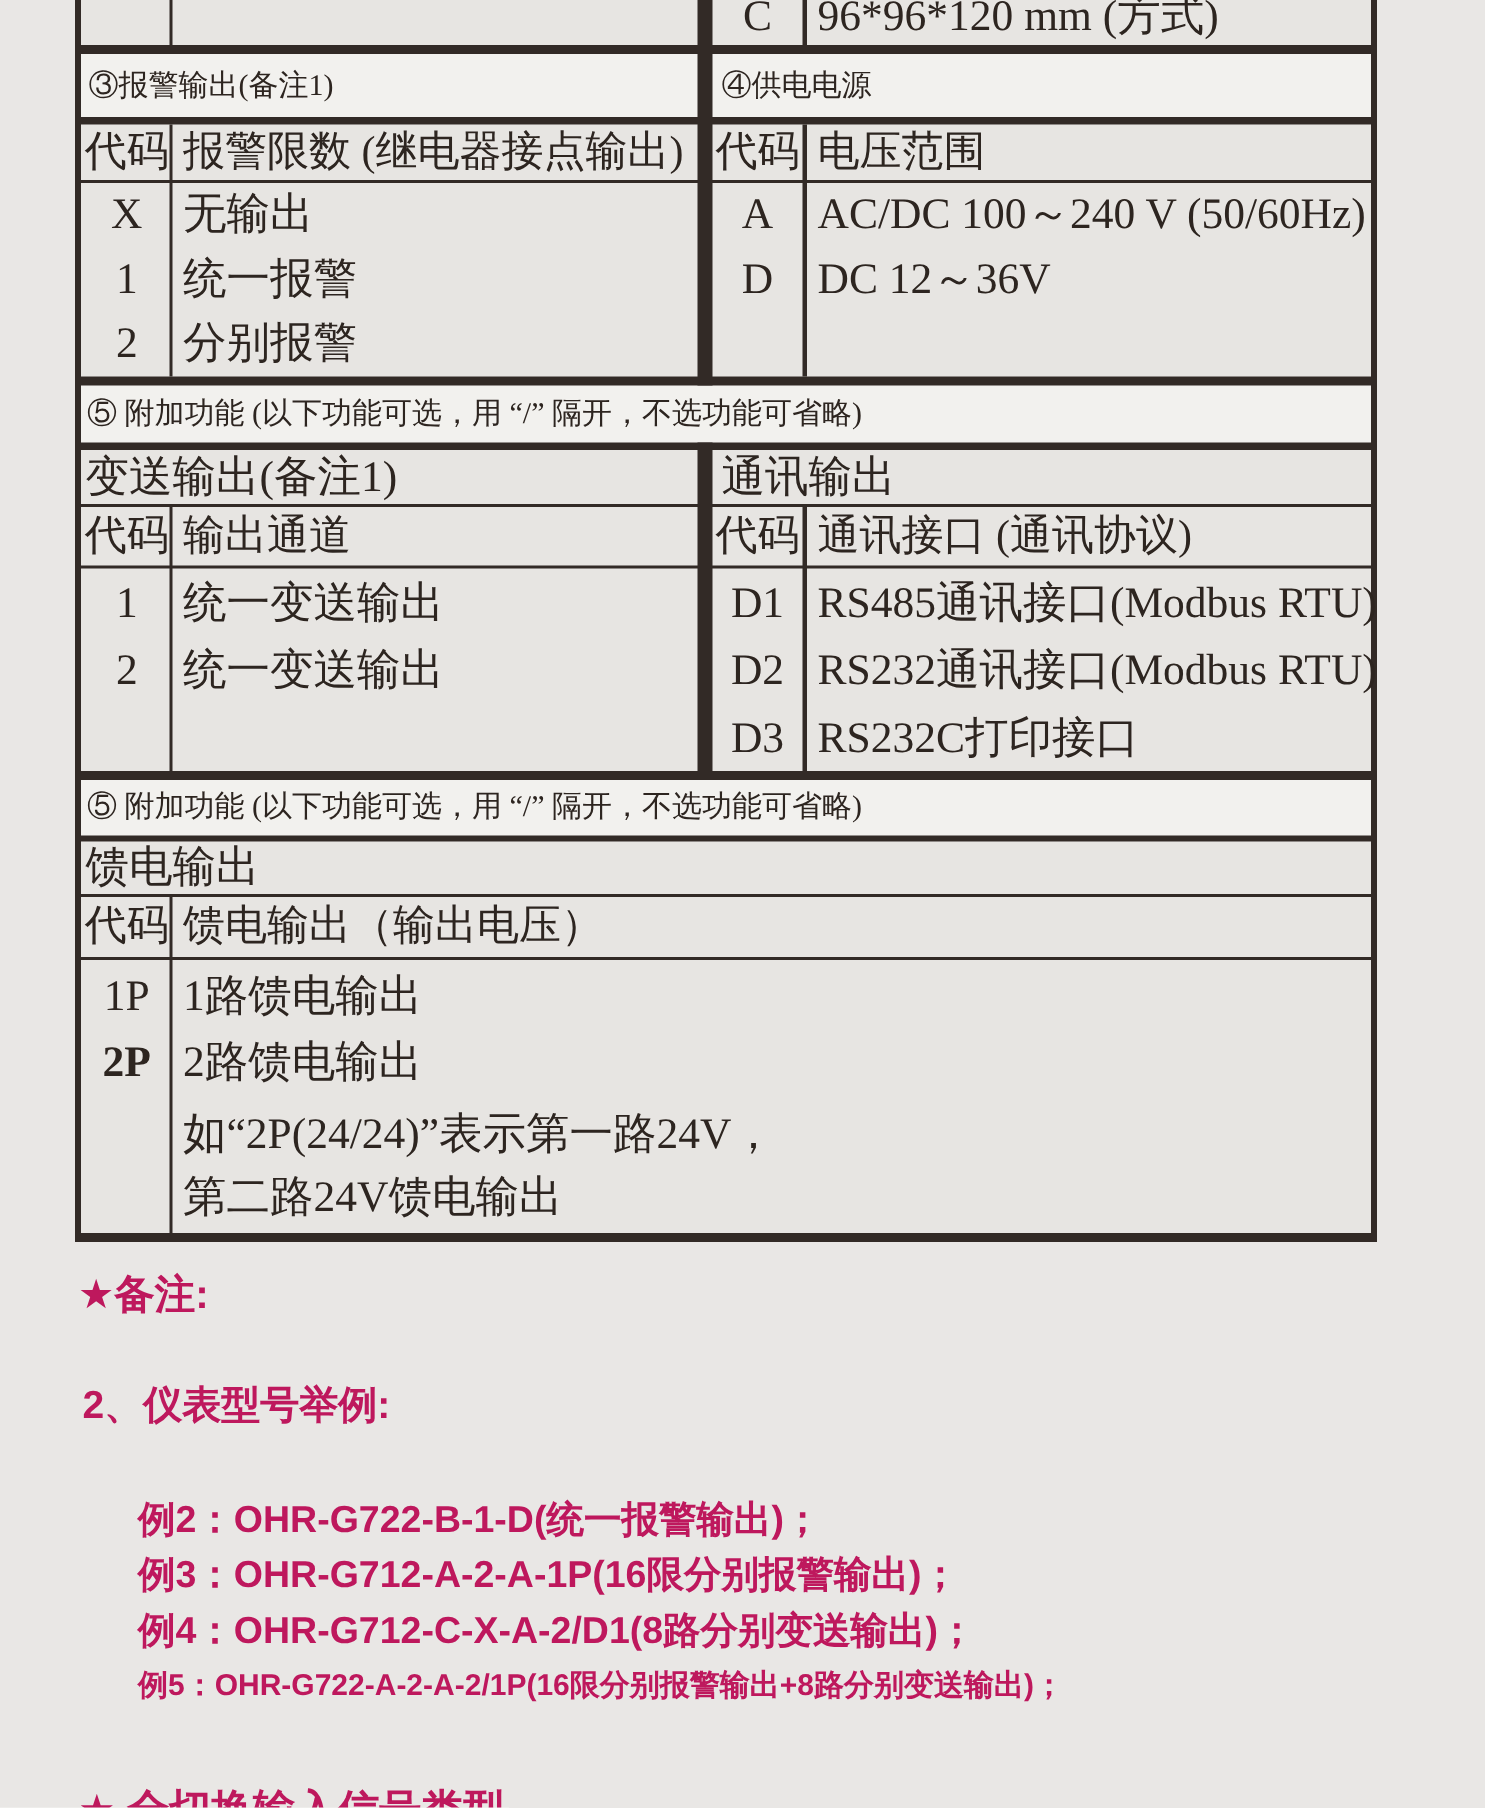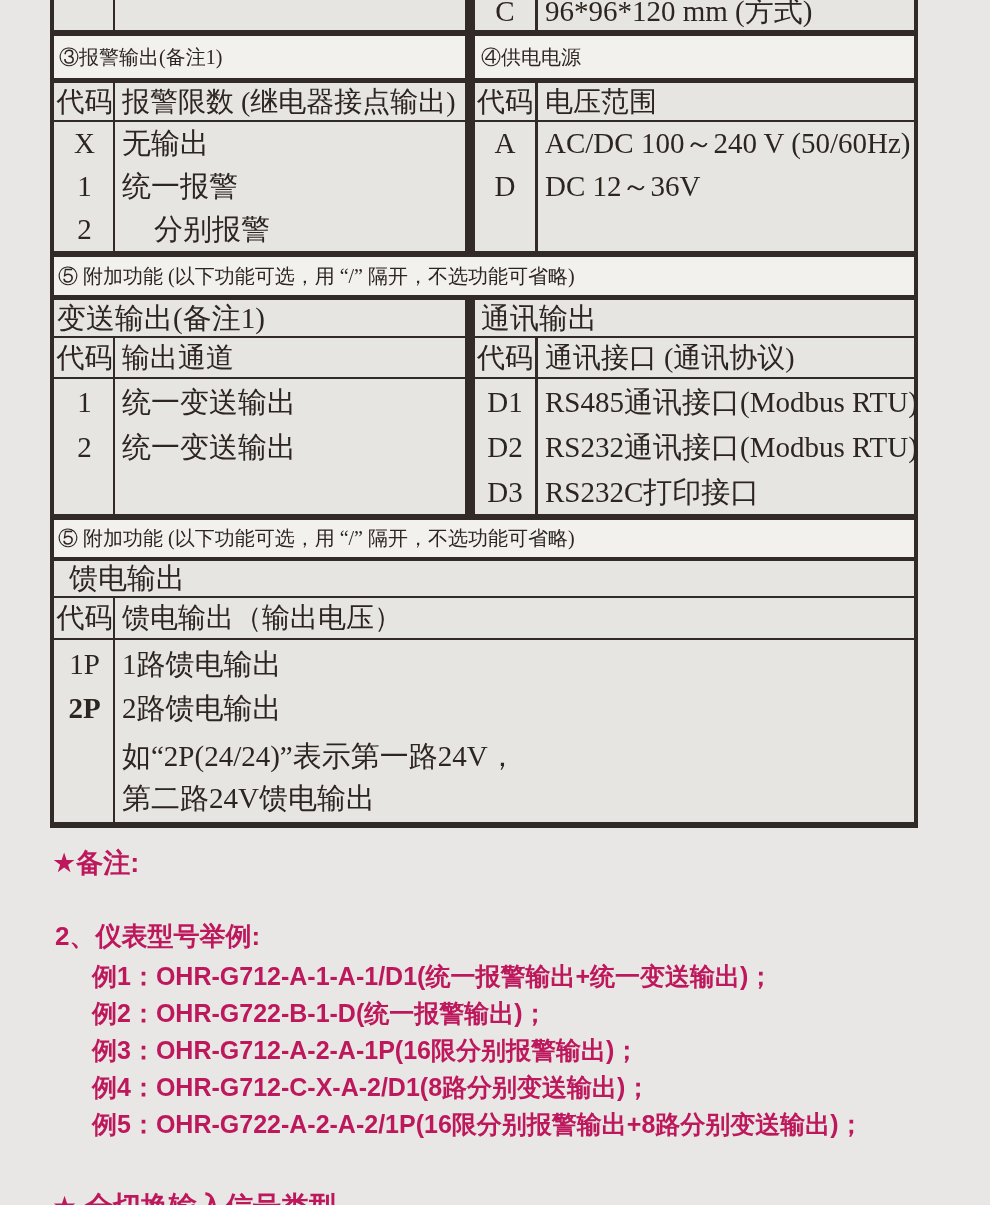--- a/index.html
+++ b/index.html
@@ -28,21 +28,21 @@
   .fs30{font-size:20px;}
   .fs29{font-size:29px;}
   .fs28{font-size:28px;}
   .r37{height:37px;line-height:37px;}
   .r42{height:42px;line-height:42px;}
   .r43{height:43px;line-height:43px;}
   .r44{height:44px;line-height:44px;}
   .r45{height:45px;line-height:45px;}
   .r38{height:38px;line-height:38px;}
   .r36{height:36px;line-height:36px;}
-  .r35{height:48px;line-height:35px;margin-left:12px;}
+  .r35{height:48px;line-height:35px;}
   .r39{height:39px;line-height:39px;}
   .r40{height:40px;line-height:40px;}
   
   .n{
     position:absolute;
     font-family:"Liberation Sans","DejaVu Sans",sans-serif;
     font-weight:700;color:#be185d;white-space:nowrap;
     height:32px;line-height:32px;
   }
 </style>
@@ -90,21 +90,21 @@
   <div class="t codeL r37 fs28" style="top:83px;">代码</div>
   <div class="t descL r37 fs28" style="top:83px;">报警限数 (继电器接点输出)</div>
   <div class="t codeR r37 fs28" style="top:83px;">代码</div>
   <div class="t descR r37 fs28" style="top:83px;">电压范围</div>
 
   <div class="t codeL r43 fs29" style="top:122px;">X</div>
   <div class="t descL r43 fs29" style="top:122px;">无输出</div>
   <div class="t codeL r43 fs29" style="top:165px;">1</div>
   <div class="t descL r43 fs29" style="top:165px;">统一报警</div>
   <div class="t codeL r43 fs29" style="top:208px;">2</div>
-  <div class="t descL r43 fs29" style="top:208px;margin-left:32px;">分别报警</div>
+  <div class="t descL r43 fs29" style="top:208px;">分别报警</div>
 
   <div class="t codeR r43 fs29" style="top:122px;">A</div>
   <div class="t descR r43 fs29" style="top:122px;">AC/DC 100～240 V (50/60Hz)</div>
   <div class="t codeR r43 fs29" style="top:165px;">D</div>
   <div class="t descR r43 fs29" style="top:165px;">DC 12～36V</div>
 
   <div class="t r38 fs30" style="left:58px;top:257px;">⑤ 附加功能 (以下功能可选，用 “/” 隔开，不选功能可省略)</div>
 
   <div class="t r36 fs29" style="left:57px;top:300px;">变送输出(备注1)</div>
   <div class="t r36 fs29" style="left:481px;top:300px;">通讯输出</div>
@@ -134,20 +134,19 @@
 
   <div class="t codeL r45 fs29" style="top:642px;">1P</div>
   <div class="t descL r45 fs29" style="top:642px;">1路馈电输出</div>
   <div class="t codeL r45 fs29" style="top:686px;font-weight:bold;">2P</div>
   <div class="t descL r45 fs29" style="top:686px;">2路馈电输出</div>
   <div class="t descL r45 fs29" style="top:734px;">如“2P(24/24)”表示第一路24V，</div>
   <div class="t descL r45 fs29" style="top:776px;">第二路24V馈电输出</div>
 
   <div class="n" style="left:52px;top:847px;font-size:27px;">★备注:</div>
   <div class="n" style="left:55px;top:920px;font-size:26px;">2、仪表型号举例:</div>
-  <div class="n" style="left:92px;top:960px;font-size:25px;">例1：OHR-G712-A-1-A-1/D1(统一报警输出+统一变送输出)；</div>
   <div class="n" style="left:92px;top:997px;font-size:25px;">例2：OHR-G722-B-1-D(统一报警输出)；</div>
   <div class="n" style="left:92px;top:1034px;font-size:25px;">例3：OHR-G712-A-2-A-1P(16限分别报警输出)；</div>
   <div class="n" style="left:92px;top:1071px;font-size:25px;">例4：OHR-G712-C-X-A-2/D1(8路分别变送输出)；</div>
-  <div class="n" style="left:92px;top:1108px;font-size:25px;">例5：OHR-G722-A-2-A-2/1P(16限分别报警输出+8路分别变送输出)；</div>
+  <div class="n" style="left:92px;top:1108px;font-size:20px;">例5：OHR-G722-A-2-A-2/1P(16限分别报警输出+8路分别变送输出)；</div>
   <div class="n" style="left:52px;top:1191px;font-size:28px;">★ 全切换输入信号类型</div>
 
 </div>
 
 </body></html>

